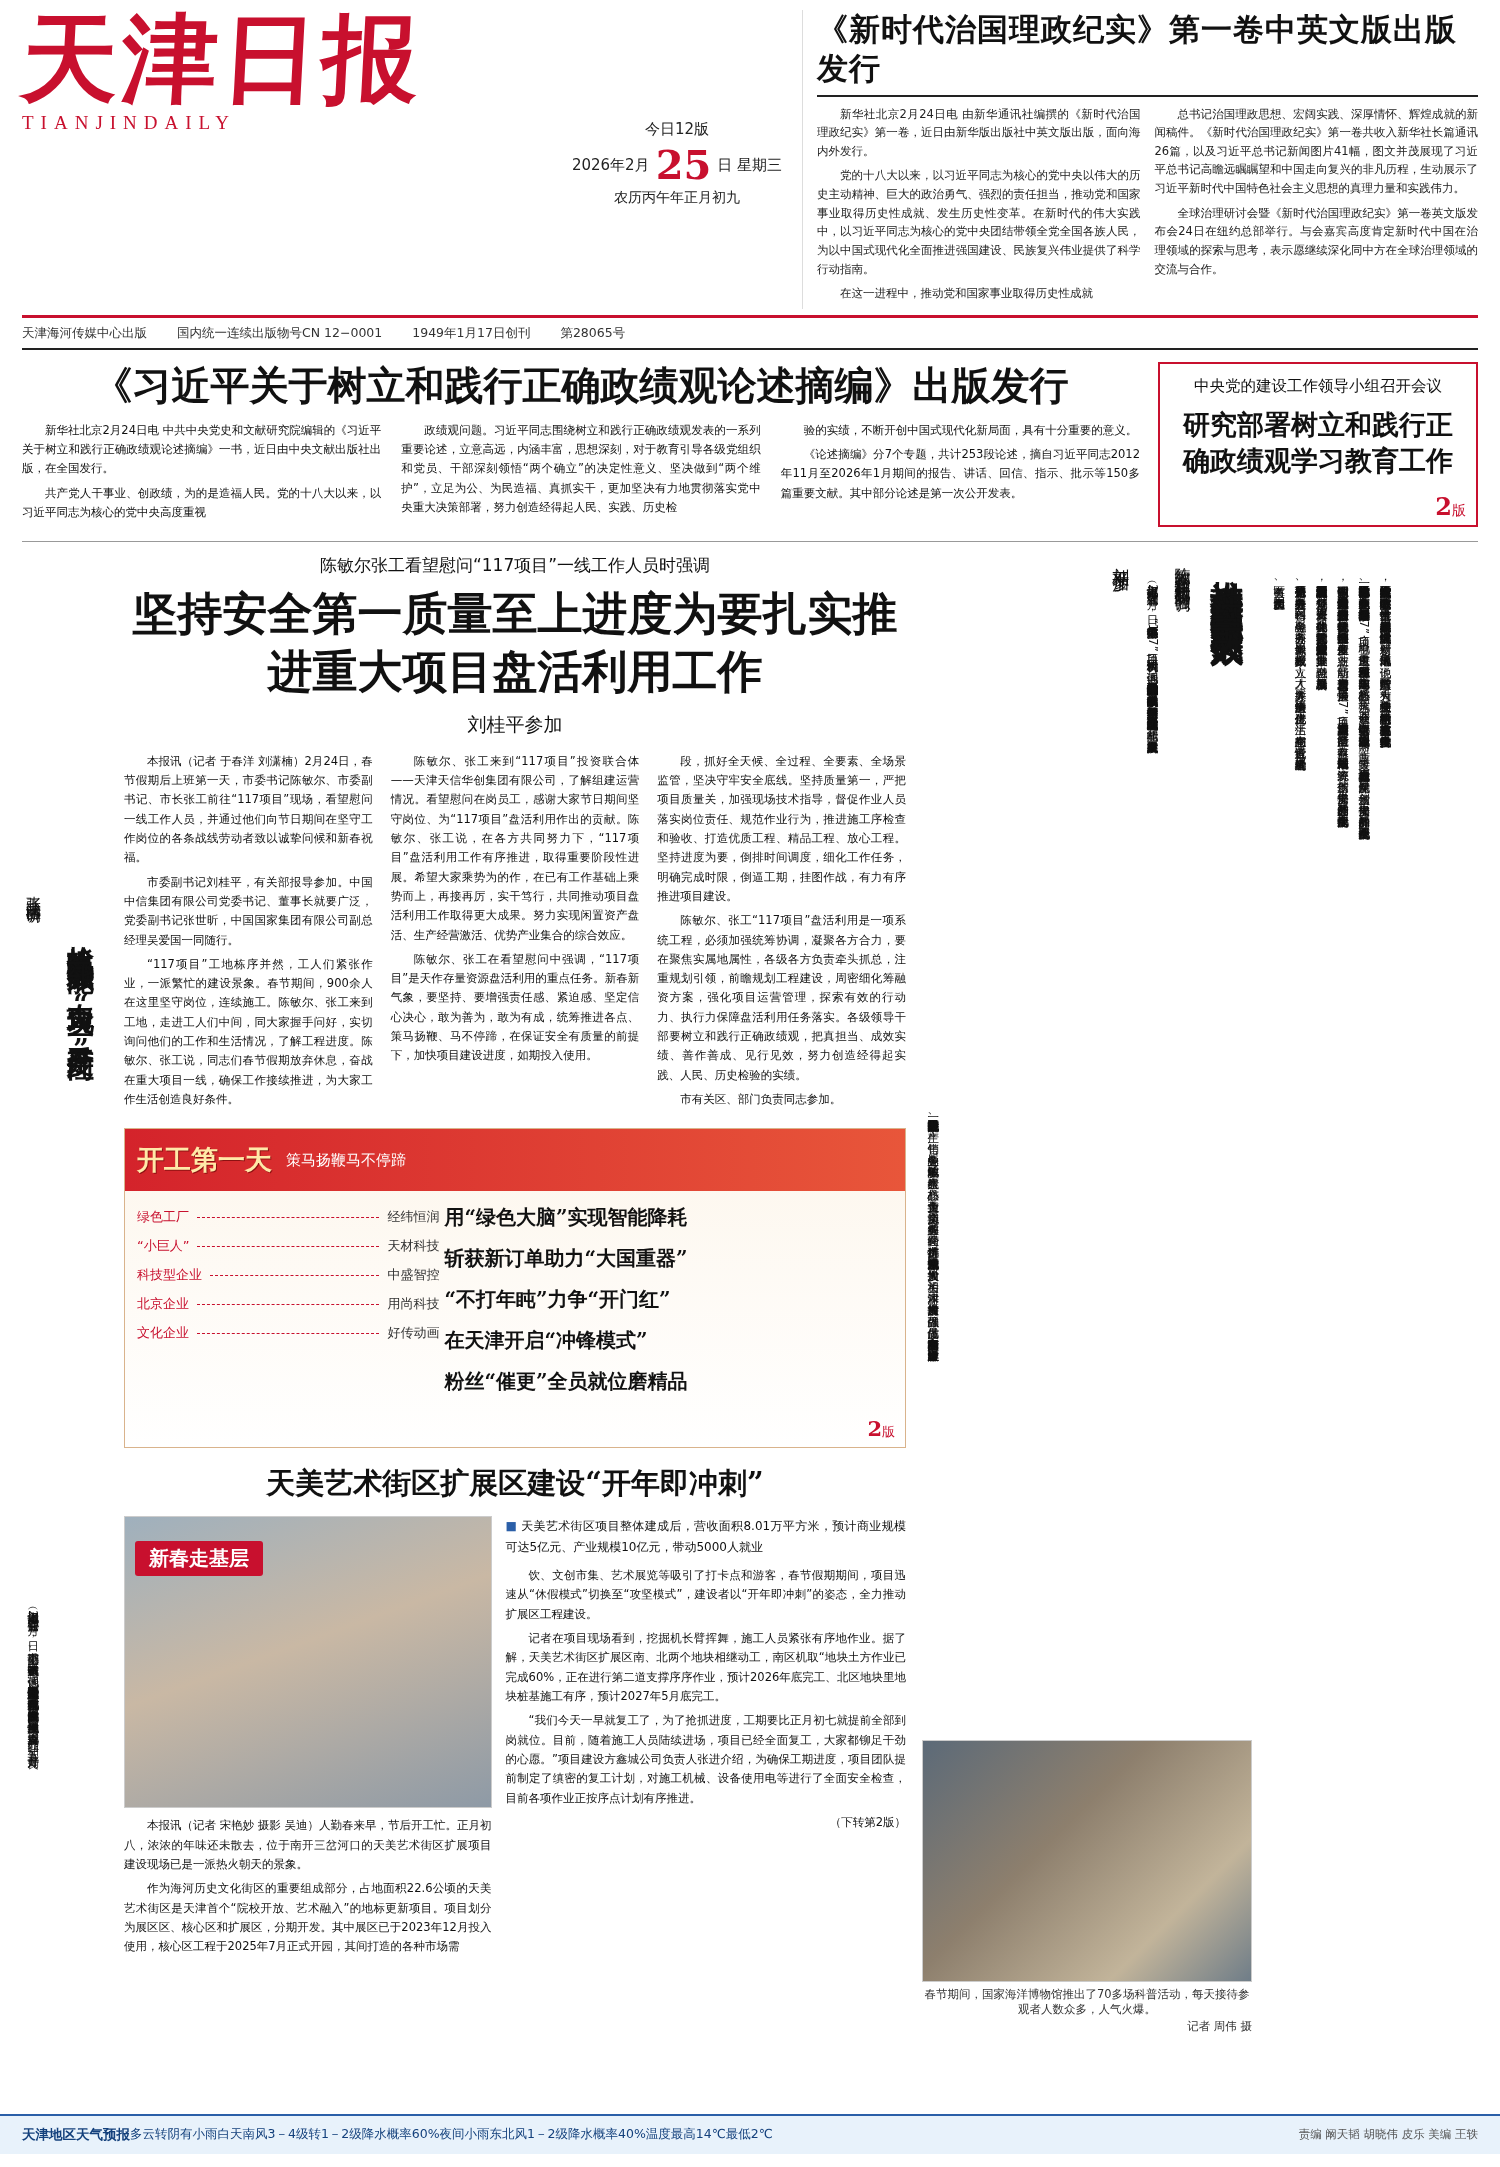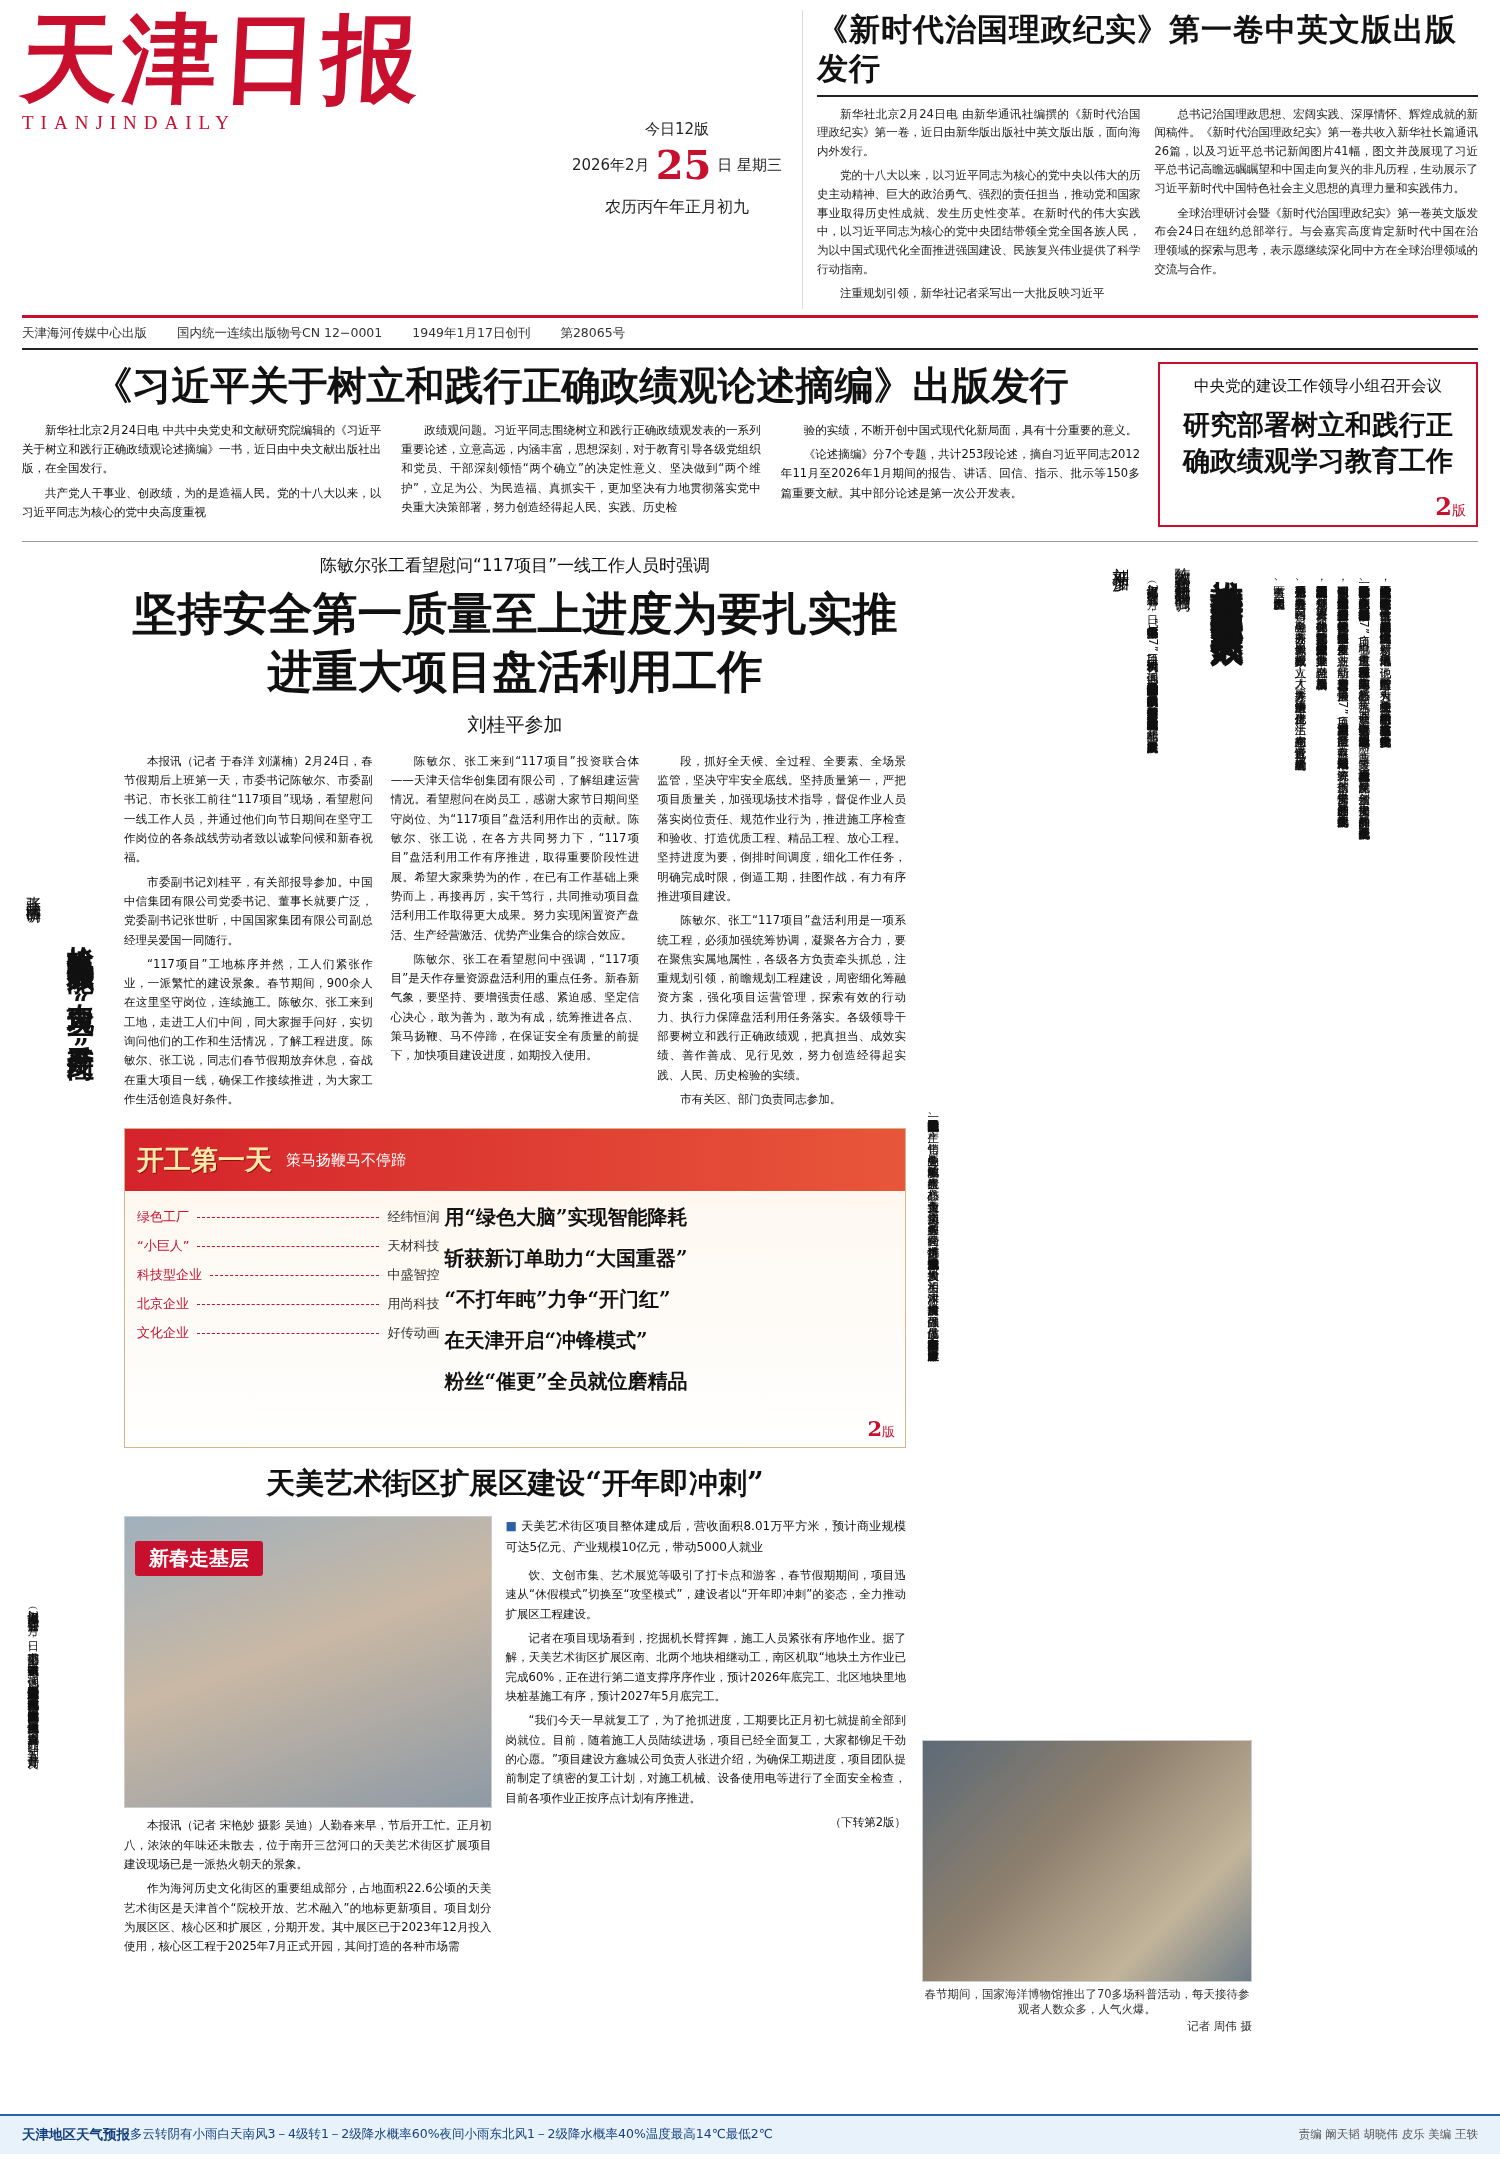--- a/index.html
+++ b/index.html
@@ -107,29 +107,29 @@
       <div class="logo-cn">天津日报</div>
       <div class="logo-en">TIANJINDAILY</div>
     </div>
     <div class="mast-mid">
       <div class="pages">今日12版</div>
       <div class="dateline">
         <span>2026年2月</span>
         <span class="bigday">25</span>
         <span>日 星期三</span>
       </div>
-      <div style="margin-top:12px;font-size:16px;">农历丙午年正月初九</div>
+      <div style="margin-top:4px;font-size:14px;">农历丙午年正月初九</div>
     </div>
     <div class="mast-right">
       <div class="mast-head-title">《新时代治国理政纪实》第一卷中英文版出版发行</div>
       <div class="mast-cols">
         <div class="col">
           <p>新华社北京2月24日电 由新华通讯社编撰的《新时代治国理政纪实》第一卷，近日由新华版出版社中英文版出版，面向海内外发行。</p>
           <p>党的十八大以来，以习近平同志为核心的党中央以伟大的历史主动精神、巨大的政治勇气、强烈的责任担当，推动党和国家事业取得历史性成就、发生历史性变革。在新时代的伟大实践中，以习近平同志为核心的党中央团结带领全党全国各族人民，为以中国式现代化全面推进强国建设、民族复兴伟业提供了科学行动指南。</p>
-          <p>注重规划引领，新华社记者采写出一大批反映习近平</p>
+          <p>在这一进程中，推动党和国家事业取得历史性成就</p>
         </div>
         <div class="col">
           <p>总书记治国理政思想、宏阔实践、深厚情怀、辉煌成就的新闻稿件。《新时代治国理政纪实》第一卷共收入新华社长篇通讯26篇，以及习近平总书记新闻图片41幅，图文并茂展现了习近平总书记高瞻远瞩瞩望和中国走向复兴的非凡历程，生动展示了习近平新时代中国特色社会主义思想的真理力量和实践伟力。</p>
           <p>全球治理研讨会暨《新时代治国理政纪实》第一卷英文版发布会24日在纽约总部举行。与会嘉宾高度肯定新时代中国在治理领域的探索与思考，表示愿继续深化同中方在全球治理领域的交流与合作。</p>
         </div>
       </div>
     </div>
   </div>
 
   <div class="infobar">

